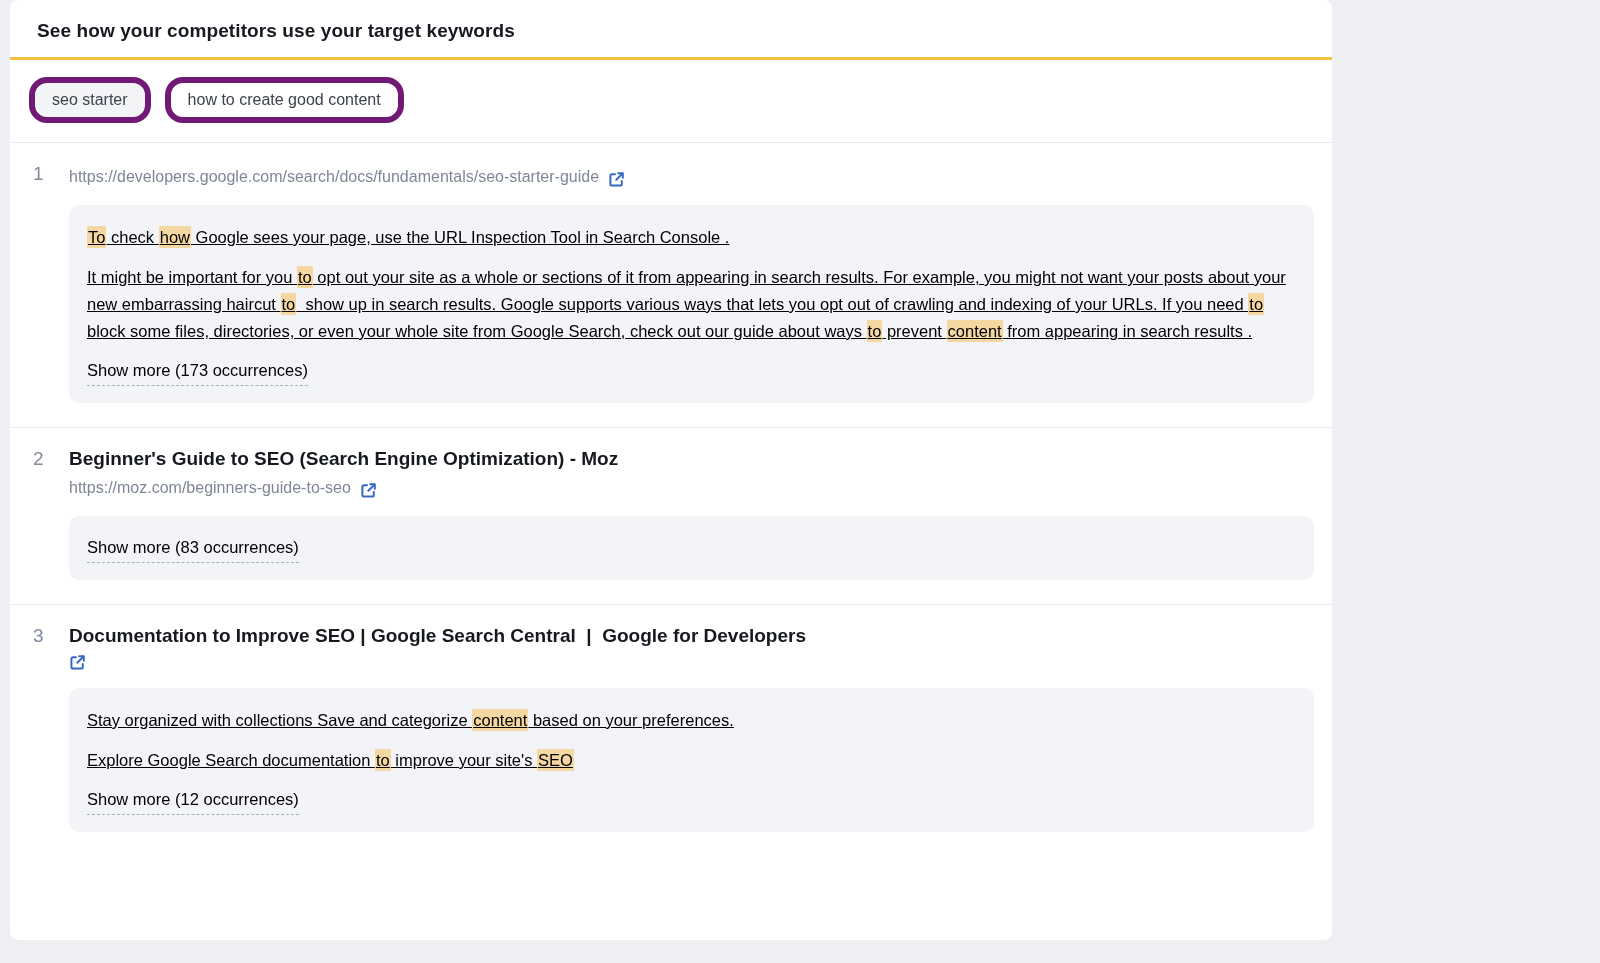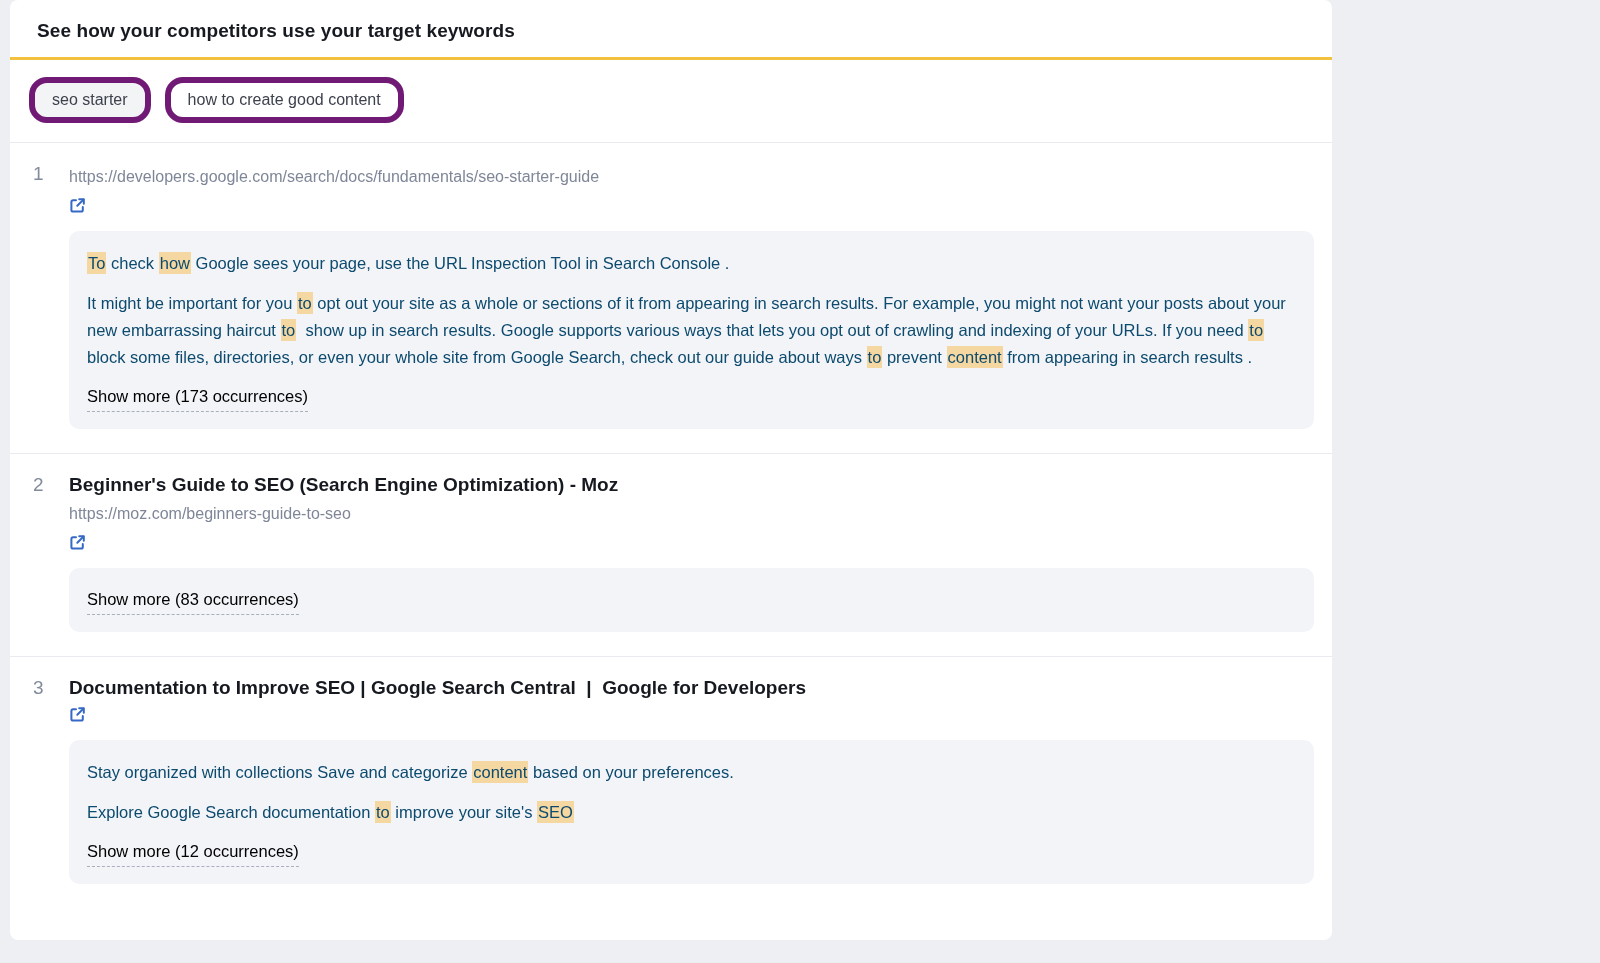--- a/index.html
+++ b/index.html
@@ -59,37 +59,37 @@
   .result-body { flex: 1; min-width: 0; }
   .result-title {
     font-size: 19px;
     font-weight: 700;
     color: #16191f;
     line-height: 26px;
   }
   .url-row {
     margin-top: 5px;
     display: flex;
-    align-items: flex-start;
+    align-items: flex-end;
     gap: 9px;
-    flex-direction: column;
   }
   .url { font-size: 16px; color: #7e8697; line-height: 22px; }
   .ext { display: inline-flex; align-items: center; cursor: pointer; }
   .snippet {
     margin-top: 17px;
     background: #f3f4f8;
     border-radius: 10px;
     padding: 19px 22px 17px 18px;
   }
   .snippet p {
     margin: 0 0 13px 0;
     font-size: 16.5px;
     line-height: 27px;
-    color: #0c4a6e;
+    color: #000000;
+    text-decoration: underline;
   }
   .hl { background: #f5d7a1; padding: 2px 1px; }
   .show-more {
     display: inline-block;
     margin-top: 1px;
     font-size: 16.5px;
     line-height: 23px;
     color: #000000;
     border-bottom: 1px dashed #a9b0bd;
     padding-bottom: 3px;

